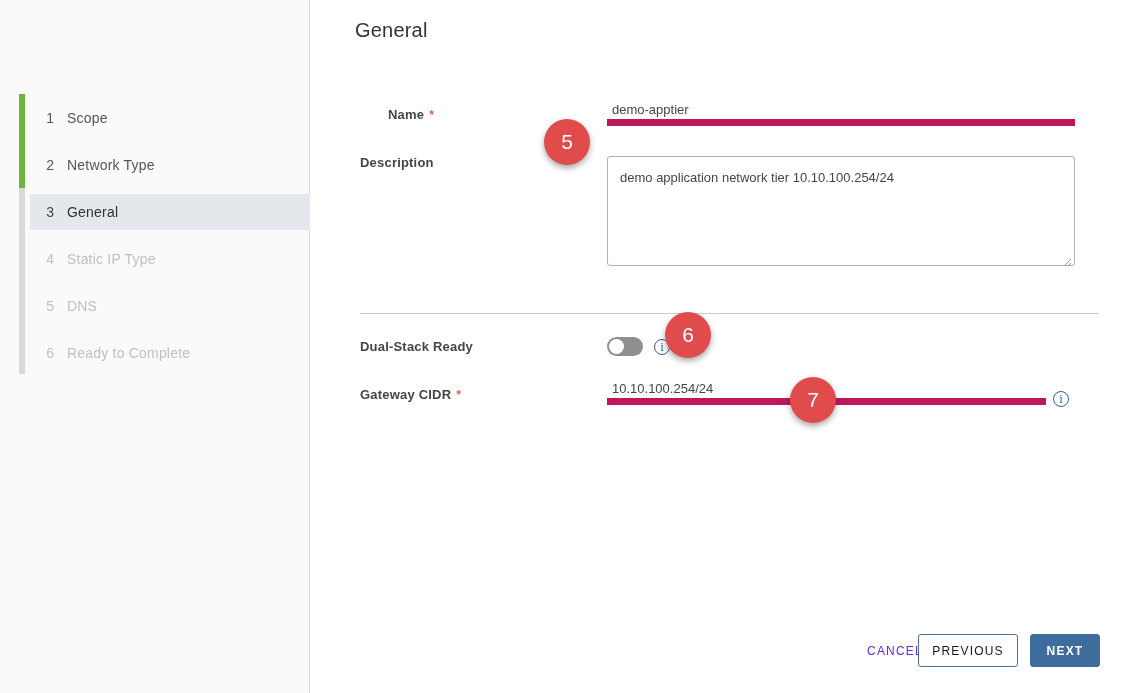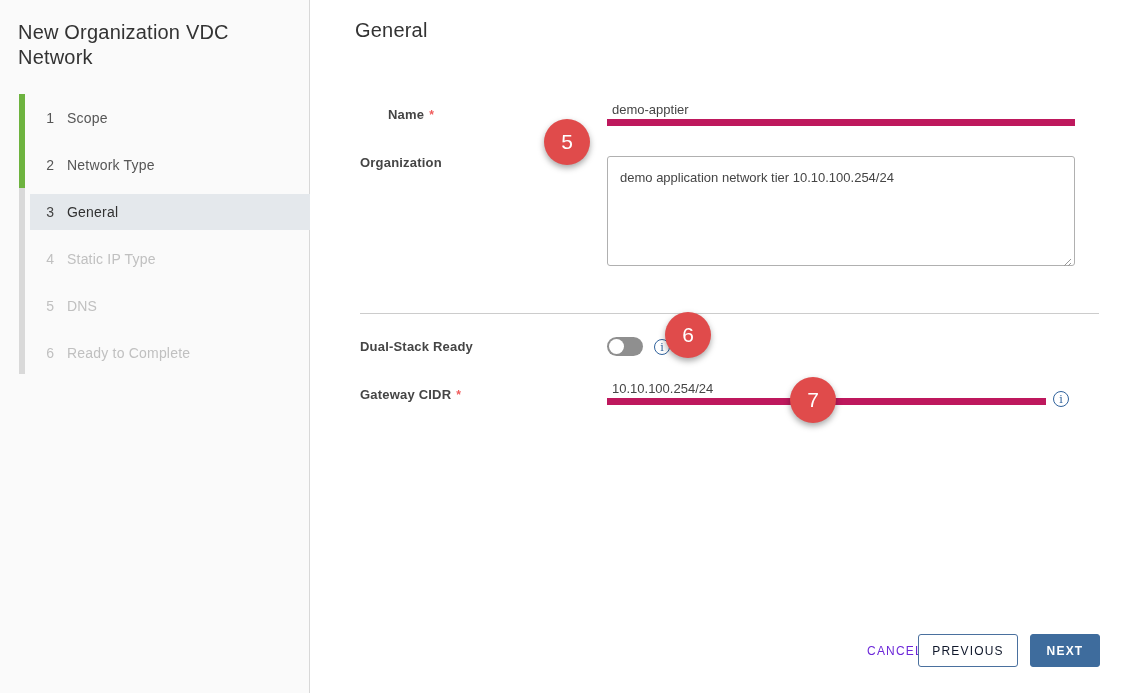--- a/index.html
+++ b/index.html
@@ -80,21 +80,20 @@
     border:1px solid #4a709e; color:#0f172a; }
   .btn-primary { left:1030px; width:70px; background:#3e6c9d;
     border:1px solid #3e6c9d; color:#fff; font-weight:600; }
 </style>
 </head>
 <body>
 
 <div class="app">
 
   <aside class="sidebar">
-    <h1 class="wizard-title">New Organization VDC Network</h1>
     <div class="bar bar-green"></div>
     <div class="bar bar-gray"></div>
     <nav class="steps" id="steps">
         <div class="step completed">
           <div class="step-inner">
             <span class="step-num">1</span>
             <span class="step-label">Scope</span>
           </div>
         </div>
         <div class="step completed">
@@ -129,21 +128,21 @@
         </div>
       </nav>
   </aside>
 
   <main>
     <h2 class="page-heading">General</h2>
 
     <label class="field-label lbl-name"><span>Name</span><span class="req">*</span></label>
     <input class="underline-input name-input" value="demo-apptier" style="">
 
-    <label class="field-label lbl-desc">Organization</label>
+    <label class="field-label lbl-desc">Description</label>
     <div class="desc-wrap">
       <textarea class="desc" style="">demo application network tier 10.10.100.254/24</textarea>
       <span class="resize-handle"><svg width="10" height="10">
             <path d="M9 2 L2 9 M9 6 L6 9" stroke="#999" stroke-width="1" fill="none"></path>
           </svg></span>
     </div>
 
     <div class="divider"></div>
 
     <label class="field-label lbl-dual">Dual-Stack Ready</label>

